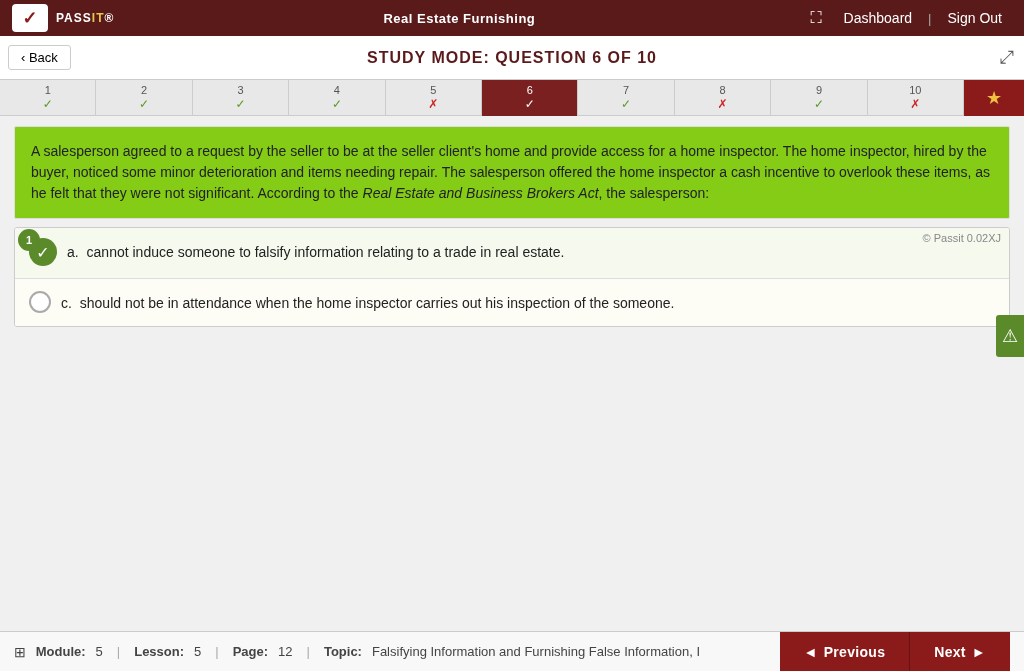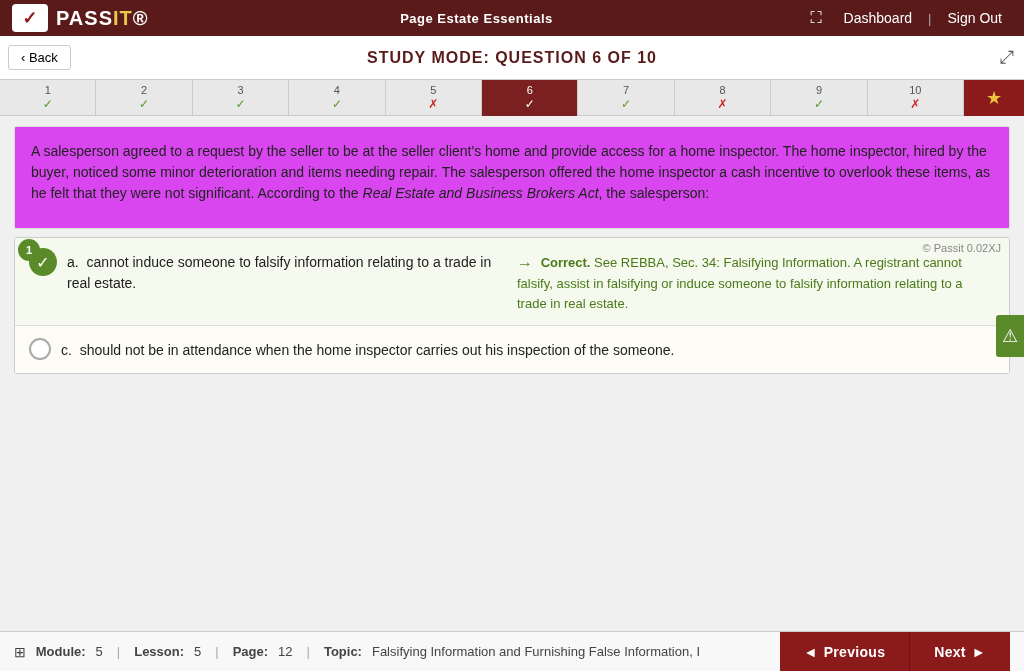--- a/index.html
+++ b/index.html
@@ -28,21 +28,21 @@
       align-items: center;
       justify-content: center;
     }
     .logo-check {
       color: #8b1a1a;
       font-size: 18px;
       font-weight: bold;
     }
     .logo-text {
       color: #fff;
-      font-size: 20px;
+      font-size: 12px;
       font-weight: bold;
       letter-spacing: 1px;
     }
     .logo-text span {
       color: #e8c84a;
     }
     .course-title {
       color: #fff;
       font-size: 13px;
       font-weight: bold;
@@ -144,23 +144,23 @@
       justify-content: center;
       background: #8b1a1a;
       color: #f0c040;
       font-size: 18px;
       height: 36px;
       cursor: pointer;
     }
 
     
     .question-area {
-      background: #d946ef;
+      background: #84cc16;
       margin: 10px 14px 8px 14px;
-      padding: 14px 16px 24px 16px;
+      padding: 14px 16px 14px 16px;
       border: 1px solid #ddd;
       border-radius: 2px;
       font-size: 14px;
       line-height: 1.5;
       color: #222;
     }
 
     
     .options-container {
       margin: 0 14px 0 14px;
@@ -347,21 +347,21 @@
 </head>
 <body>
 
 <div class="top-header">
   <div class="logo-area">
     <div class="logo-box">
       <span class="logo-check">✓</span>
     </div>
     <span class="logo-text">PASS<span>IT</span>®</span>
   </div>
-  <span class="course-title">Page Estate Essentials</span>
+  <span class="course-title">Real Estate Furnishing</span>
   <div class="header-nav">
     <span class="header-nav-icon">⛶</span>
     <a class="header-nav-btn">Dashboard</a>
     <span class="header-nav-divider">|</span>
     <a class="header-nav-btn">Sign Out</a>
   </div>
 </div>
 
 <div class="study-bar">
   <button class="back-btn">‹ Back</button>
@@ -426,25 +426,20 @@
     <div class="correct-row-inner">
       <div class="correct-row-left" style="align-items:flex-start; min-width:0;">
         <div style="position:relative; margin-right:0;">
           <span class="q-badge">1</span>
         </div>
         <div class="correct-badge">✓</div>
         <div class="option-text">
           <span class="option-label">a.</span>
           <span>cannot induce someone to falsify information relating to a trade in real estate.</span>
         </div>
-      </div>
-      <div class="correct-row-right">
-        <span class="arrow">→</span>
-        <span class="correct-bold">Correct.</span>
-        <span> See REBBA, Sec. 34: Falsifying Information. A registrant cannot falsify, assist in falsifying or induce someone to falsify information relating to a trade in real estate.</span>
       </div>
     </div>
   </div>
 
 
   <div class="option-row other-option">
     <div class="radio-circle"></div>
     <div class="option-text">
       <span class="option-label">c.</span>
       <span>should not be in attendance when the home inspector carries out his inspection of the someone.</span>

